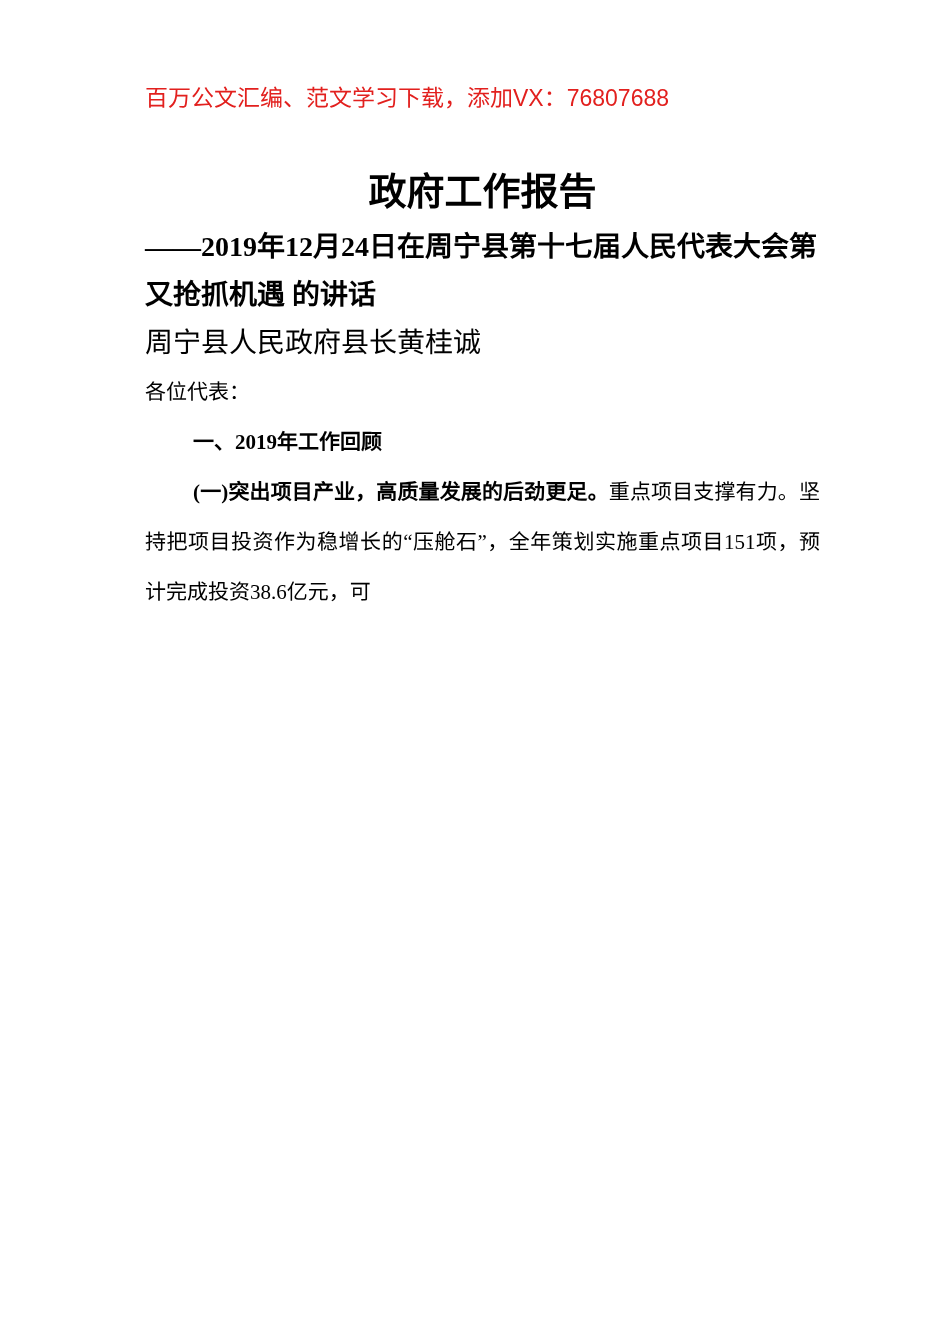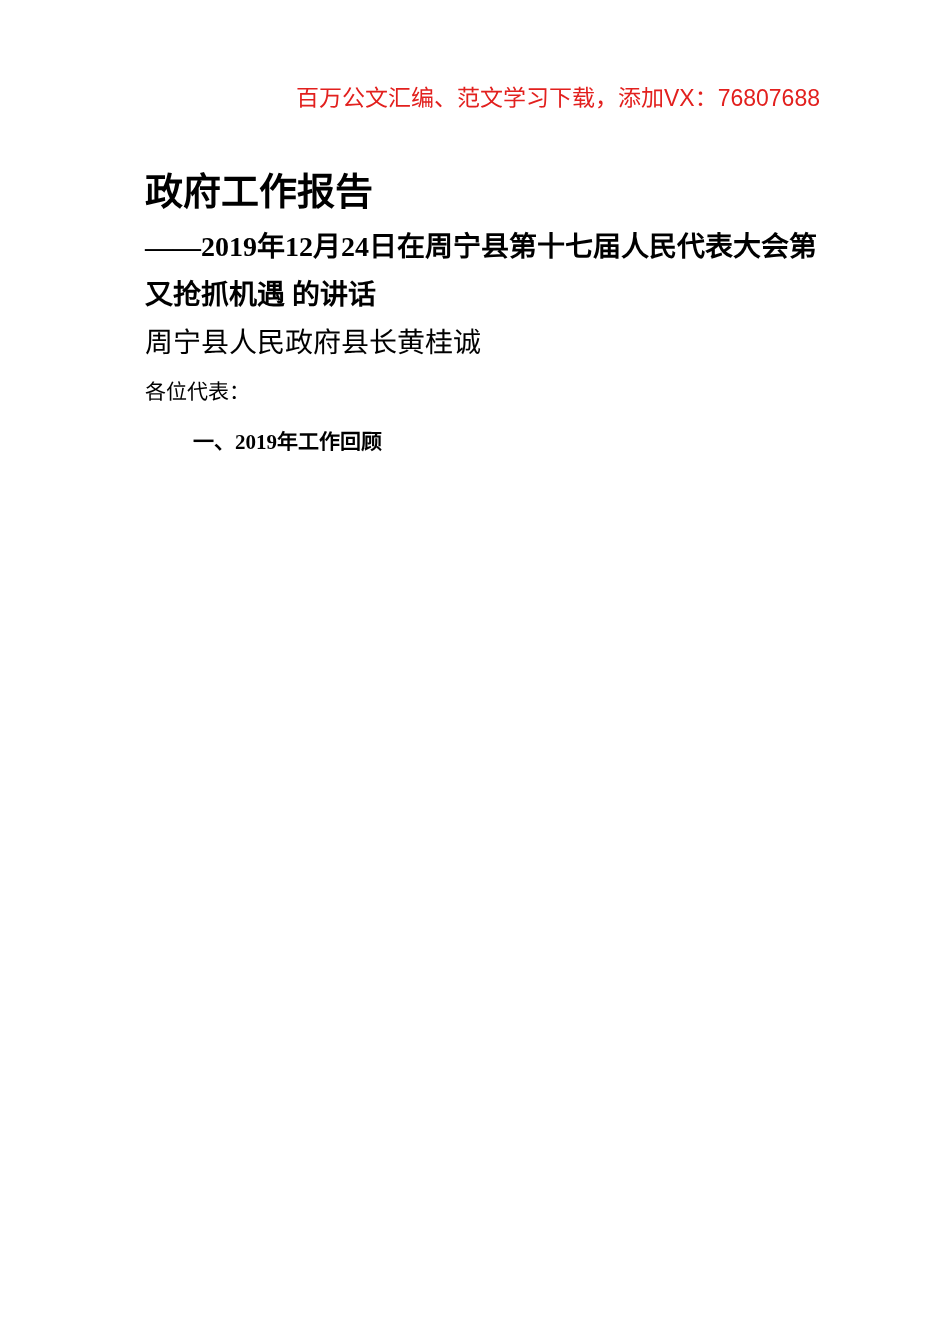--- a/index.html
+++ b/index.html
@@ -12,28 +12,29 @@
     width: 950px;
     height: 1344px;
     margin: 0 auto;
     background: #ffffff;
     box-sizing: border-box;
     padding: 84px 130px 0 145px;
     color: #000000;
     overflow: hidden;
   }
   .notice {
-    text-align: right;
+    text-align: left;
     font-family: "Liberation Sans", sans-serif;
     font-size: 23px;
     line-height: 28px;
     color: #e2201e;
   }
   .doc-title {
     margin: 55px 0 0 0;
+    text-align: center;
     font-family: "Liberation Sans", sans-serif;
     font-weight: bold;
     font-size: 38px;
     line-height: 50px;
     color: #000000;
   }
   .doc-subtitle {
     margin: 0;
     text-align: left;
     font-family: "Liberation Serif", serif;
@@ -88,16 +89,17 @@
   <div class="doc-author">周宁县人民政府县长黄桂诚</div>
 
   <div class="body-text">
 
     <p>各位代表：</p>
 
 
     <p class="indent section-heading">一、2019年工作回顾</p>
 
 
+    <p class="indent"><span class="subsection-lead">(一)突出项目产业，高质量发展的后劲更足。</span><span>重点项目支撑有力。坚持把项目投资作为稳增长的“压舱石”，全年策划实施重点项目151项，预计完成投资38.6亿元，可</span></p>
 
   </div>
 
 </div>
 
 </body></html>

